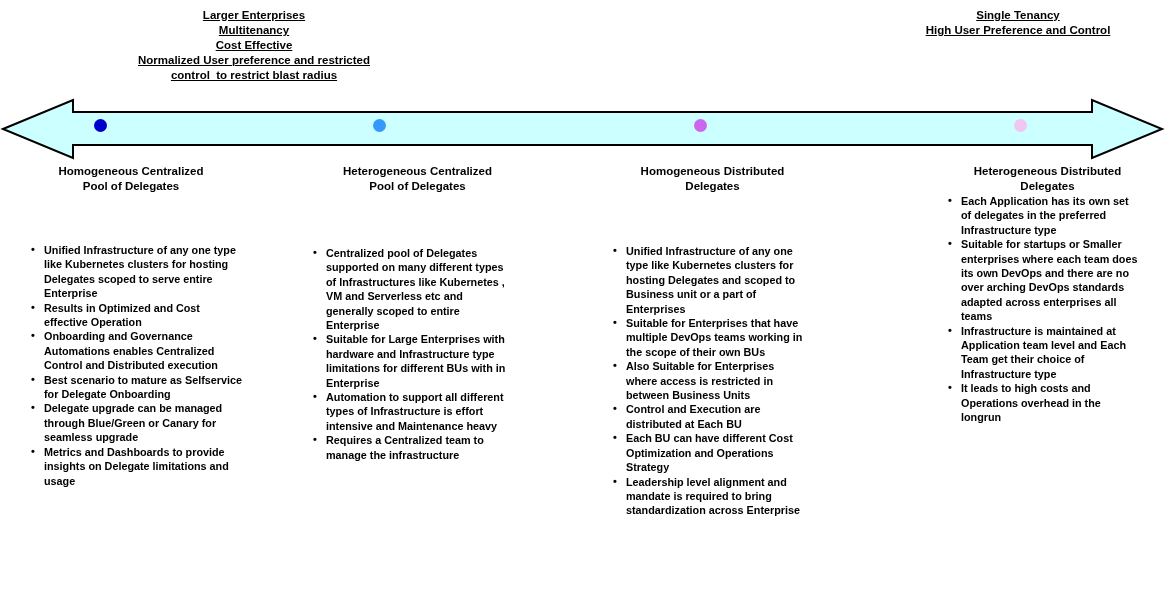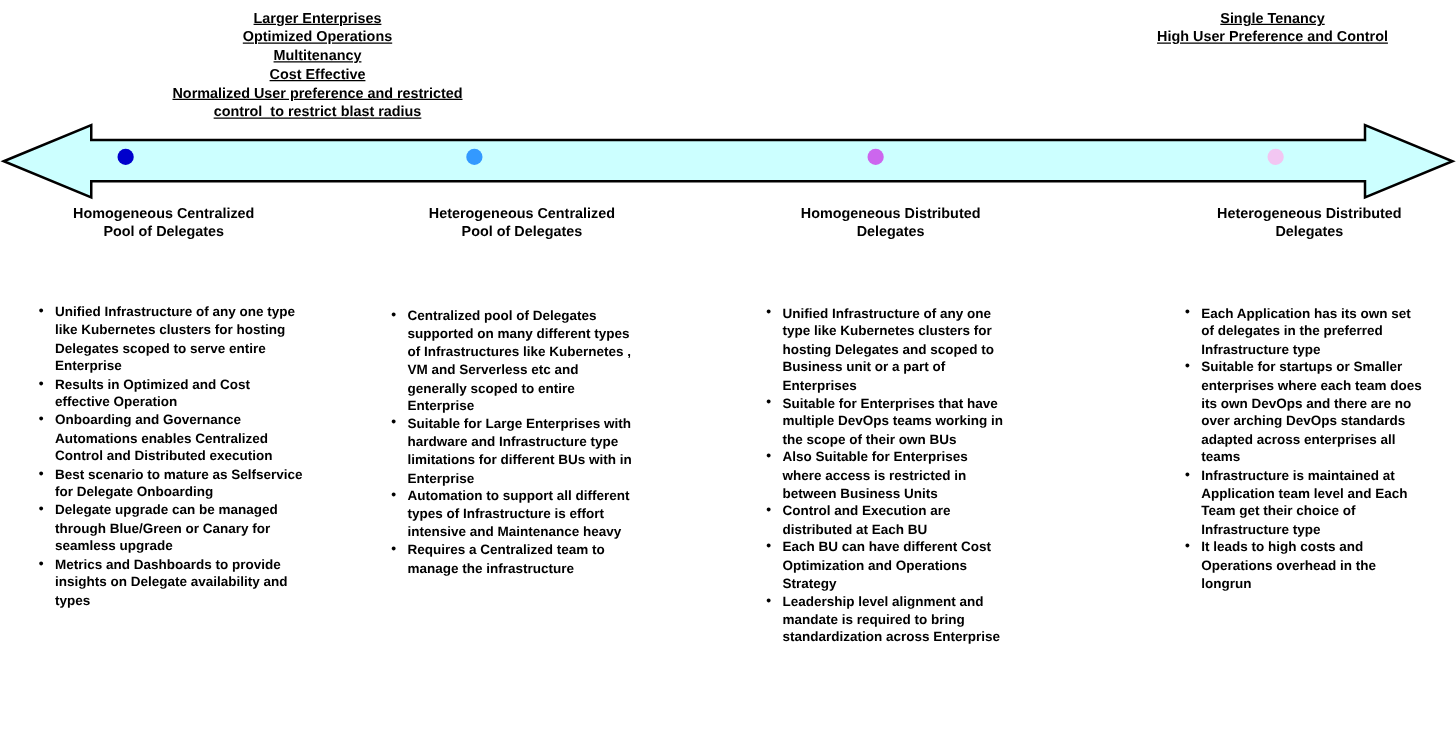--- a/index.html
+++ b/index.html
@@ -88,28 +88,27 @@
     content: "\2022";
     position: absolute;
     left: -13px;
     top: -1px;
     font-size: 11px;
     line-height: 14.4px;
   }
   #col-0 ul.bullets { width: 200px; margin-top: 49px; }
   #col-1 ul.bullets { width: 180px; margin-top: 52px; }
   #col-2 ul.bullets { width: 180px; margin-top: 50px; }
-  #col-3 ul.bullets { width: 178px; margin-top: 50px; margin-left: 10px; }
+  #col-3 ul.bullets { width: 178px; margin-left: 10px; }
 </style>
 </head>
 <body>
 
 <div class="top-note" id="note-left">
     <div>Larger Enterprises</div>
-    <div>Optimized Operations</div>
     <div>Multitenancy</div>
     <div>Cost Effective</div>
     <div>Normalized User preference and restricted</div>
     <div>control  to restrict blast radius</div>
   </div>
 <div class="top-note" id="note-right">
     <div>Single Tenancy</div>
     <div>High User Preference and Control</div>
   </div>
 
@@ -128,21 +127,21 @@
 
 <div class="col" id="col-0">
   <div class="col-title">Homogeneous Centralized
 Pool of Delegates</div>
   <ul class="bullets">
       <li>Unified Infrastructure of any one type like Kubernetes clusters for hosting Delegates scoped to serve entire Enterprise</li>
       <li>Results in Optimized and Cost effective Operation</li>
       <li>Onboarding and Governance Automations enables Centralized Control and Distributed execution</li>
       <li>Best scenario to mature as Selfservice for Delegate Onboarding</li>
       <li>Delegate upgrade can be managed through Blue/Green or Canary for seamless upgrade</li>
-      <li>Metrics and Dashboards to provide insights on Delegate availability and types</li>
+      <li>Metrics and Dashboards to provide insights on Delegate limitations and usage</li>
     </ul>
 </div>
 <div class="col" id="col-1">
   <div class="col-title">Heterogeneous Centralized
 Pool of Delegates</div>
   <ul class="bullets">
       <li>Centralized pool of Delegates supported on many different types of Infrastructures like Kubernetes , VM and Serverless etc and generally scoped to entire Enterprise</li>
       <li>Suitable for Large Enterprises with hardware and Infrastructure type limitations for different BUs with in Enterprise</li>
       <li>Automation to support all different types of Infrastructure is effort intensive and Maintenance heavy</li>
       <li>Requires a Centralized team to manage the infrastructure</li>

